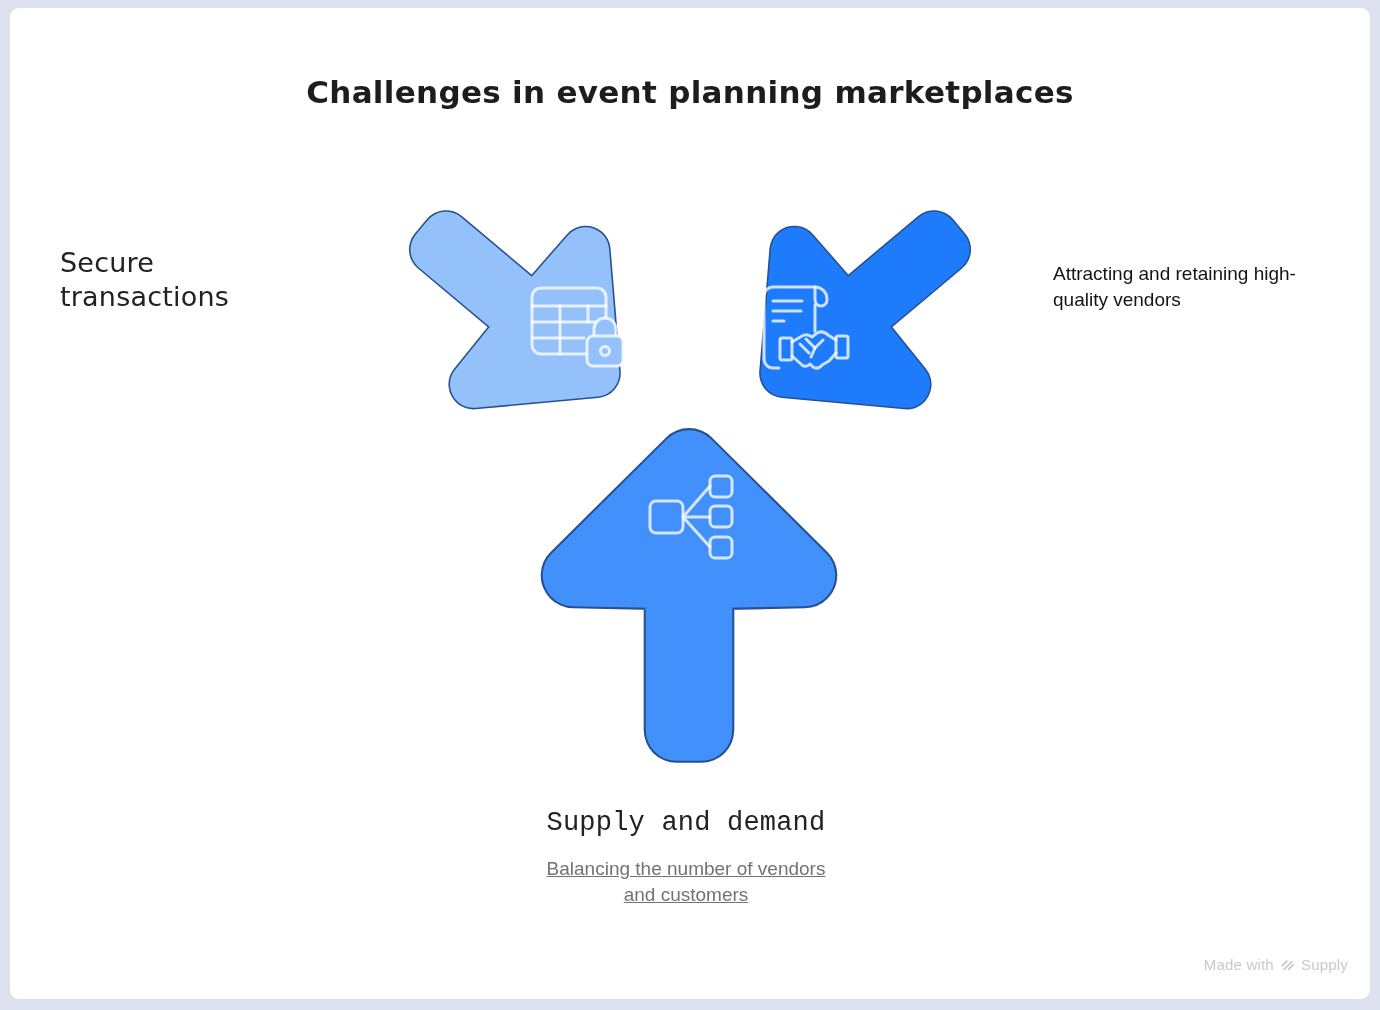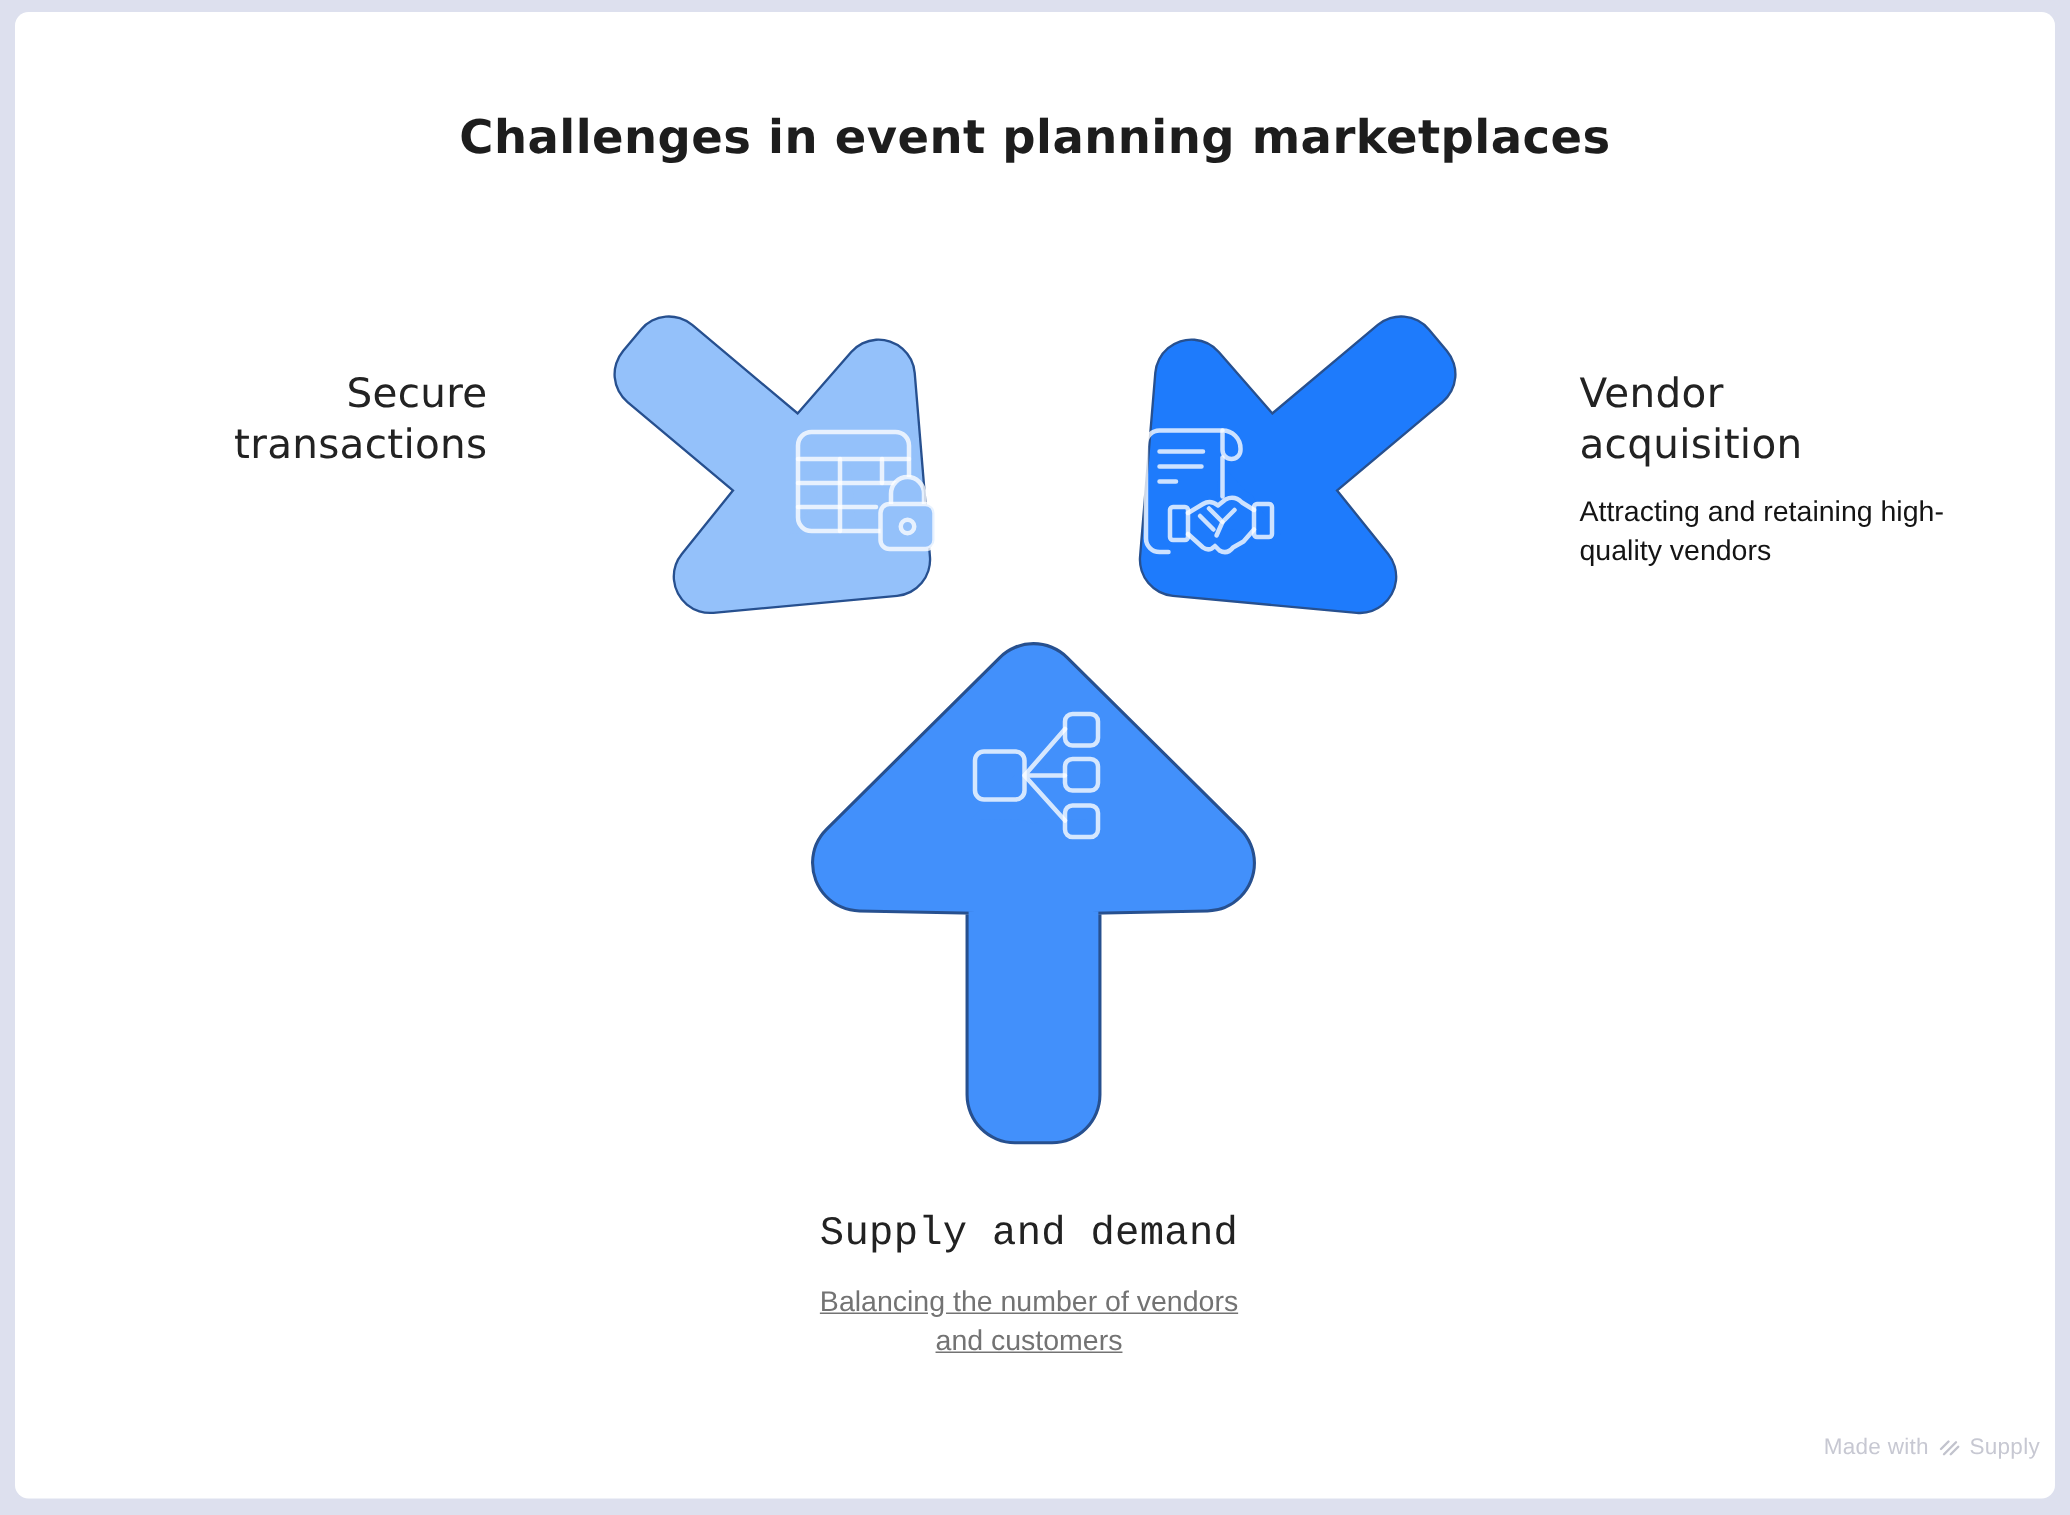--- a/index.html
+++ b/index.html
@@ -10,39 +10,39 @@
   }
   .card{
     position:absolute;left:10px;top:8px;right:10px;bottom:11px;
     background:#ffffff;border-radius:9px;
   }
   .title{
     position:absolute;top:74px;left:0;width:1380px;text-align:center;
     font-size:31px;font-weight:600;letter-spacing:.3px;
   }
   .challenge{position:absolute;}
-  .ch-left{left:60px;top:246px;width:265px;text-align:right;}
+  .ch-left{left:60px;top:246px;width:265px;}
   .ch-right{left:1053px;top:246px;width:245px;text-align:left;}
   .ch-bottom{left:536px;top:806px;width:300px;text-align:center;}
   .ch-heading{font-size:27px;font-weight:500;line-height:34px;letter-spacing:.2px;}
   .ch-bottom .ch-heading{line-height:35px;font-family:Liberation Mono, monospace;}
   .ch-desc{font-size:19px;font-weight:400;line-height:26px;margin-top:15px;
            font-family:"Liberation Sans",sans-serif;}
   .arrow{position:absolute;width:300px;height:336px;}
   .arrow path{stroke-linejoin:round;stroke-linecap:round;}
   .arrow-left{left:367px;top:139px;transform:rotate(130deg) scale(0.78);}
   .arrow-right{left:713px;top:139px;transform:rotate(-130deg) scale(0.78);}
   .arrow-bottom{left:539px;top:429px;transform:scale(1.03);}
   .badge-icon{position:absolute;}
   .icon-secure{left:528px;top:280px;}
   .icon-vendor{left:757px;top:281px;}
   .icon-supply{left:645px;top:468px;}
   .badge-icon g{fill:none;stroke-width:3;stroke-linecap:round;stroke-linejoin:round;stroke-opacity:.78;}
   .watermark{
-    position:absolute;right:20px;top:956px;display:flex;align-items:center;gap:6px;
+    position:absolute;right:32px;top:956px;display:flex;align-items:center;gap:6px;
     font-size:15px;letter-spacing:.2px;font-family:"Liberation Sans",sans-serif;
   }
 </style>
 </head>
 <body>
 
 <div class="card"></div>
 
 <div class="title" style="color: rgb(29, 29, 29);">Challenges in event planning marketplaces</div>
 
@@ -98,21 +98,20 @@
     <rect x="65" y="69" width="22" height="21" rx="5"></rect>
     <path d="M38,49 L65,18 M38,49 H65 M38,49 L65,79"></path>
   </g>
 </svg>
 
 <div class="challenge ch-left">
   <div class="ch-heading" style="color: rgb(34, 34, 34);">Secure transactions</div>
 </div>
 
 <div class="challenge ch-right">
-  <div class="ch-heading" style="color: rgb(34, 34, 34);">Vendor acquisition</div>
   <div class="ch-desc" style="color: rgb(20, 20, 20);">Attracting and retaining high-quality vendors</div>
 </div>
 
 <div class="challenge ch-bottom">
   <div class="ch-heading" style="color: rgb(34, 34, 34);">Supply and demand</div>
   <div class="ch-desc" style="color: #737373; text-decoration: underline;">Balancing the number of vendors and customers</div>
 </div>
 
 <div class="watermark" style="color: rgb(199, 200, 210);">
   <span>Made with</span>

